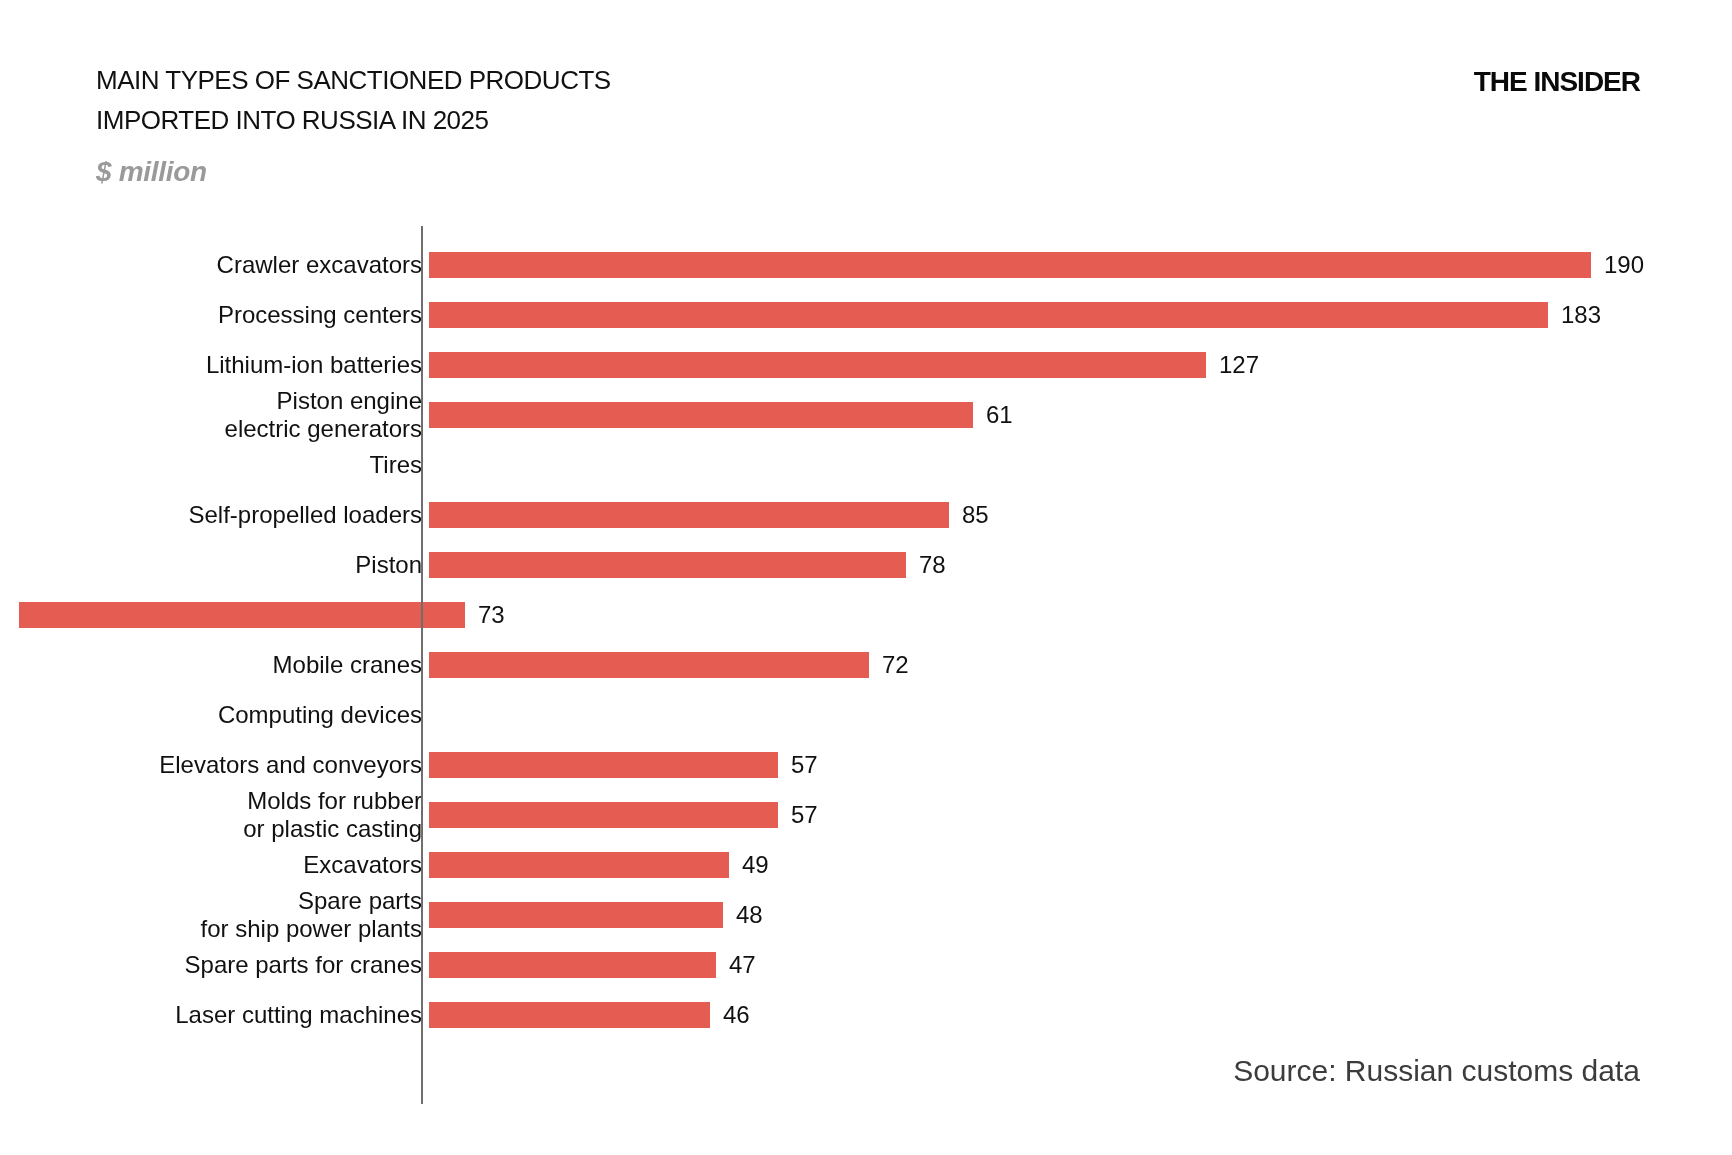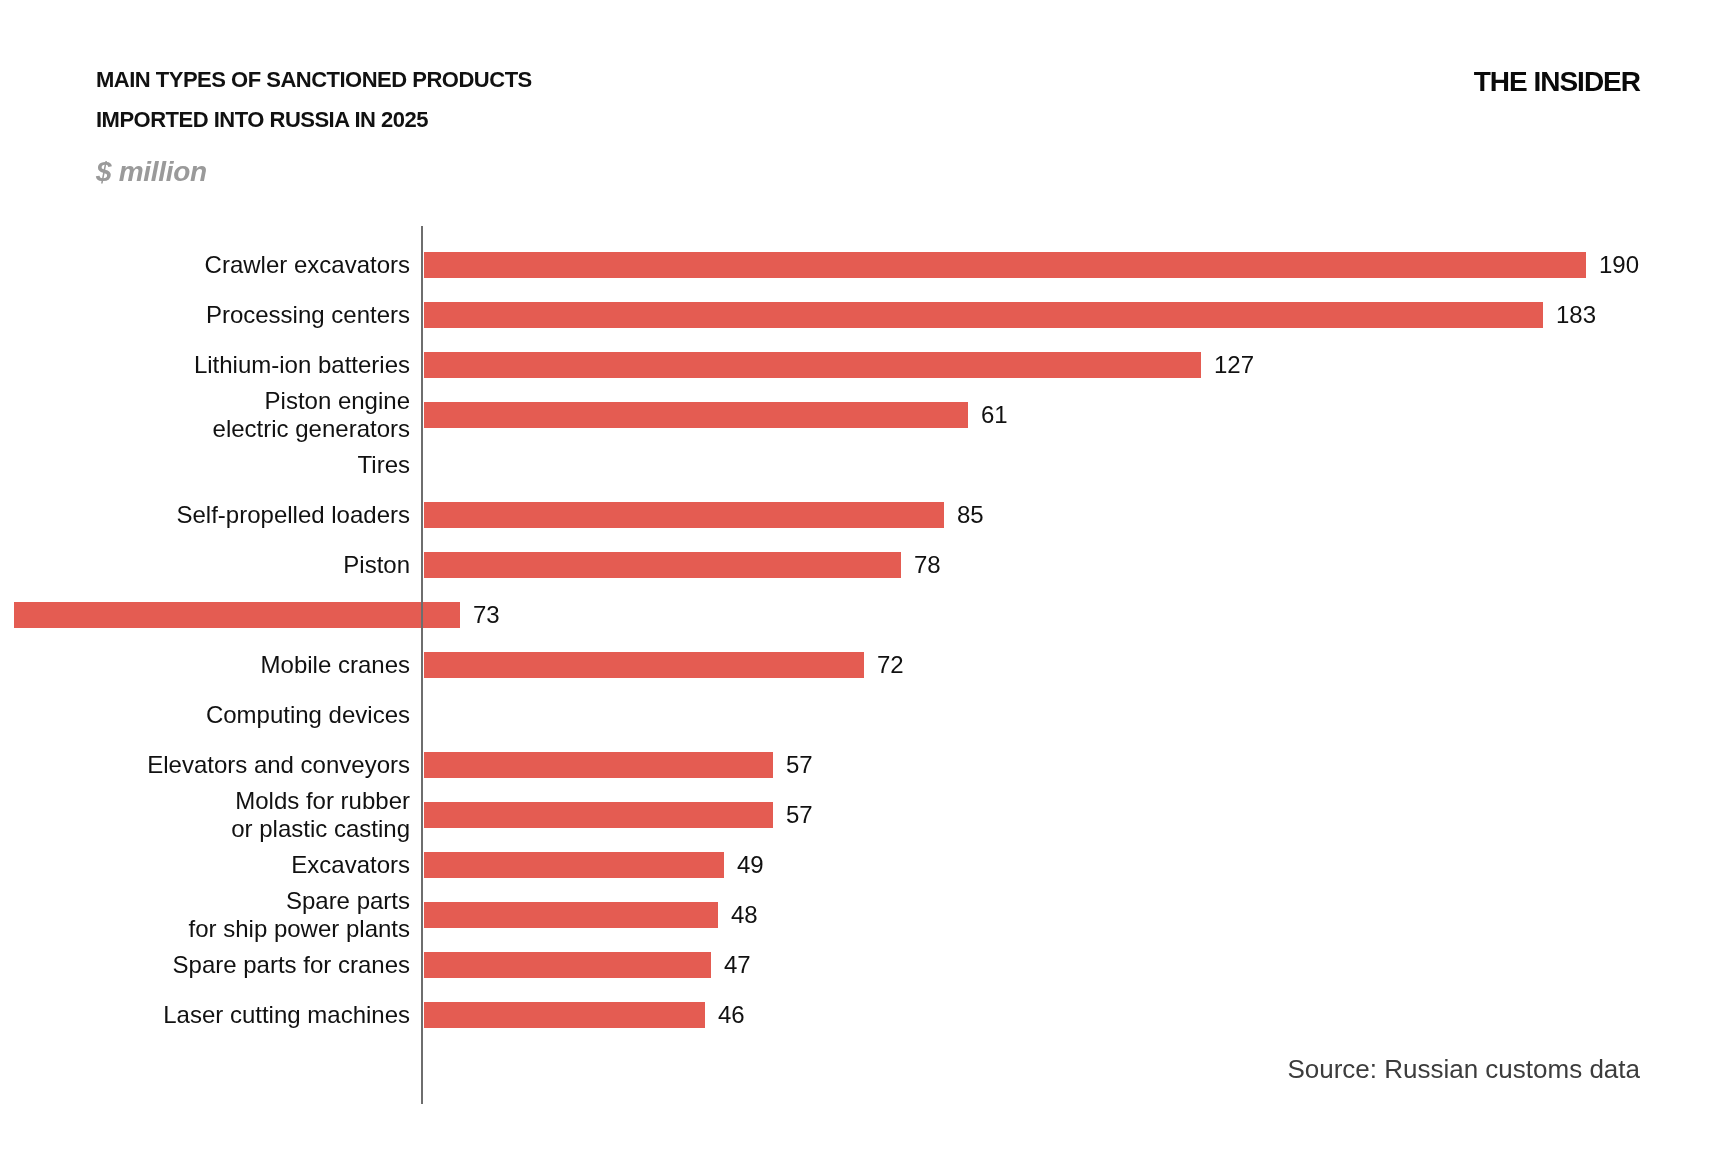--- a/index.html
+++ b/index.html
@@ -9,36 +9,36 @@
     --subtitle-color:#9a9a9a;
     --text-color:#111111;
     --source-color:#3c3c3c;
   }
   *{margin:0;padding:0;box-sizing:border-box;}
   html,body{width:1732px;height:1155px;background:#ffffff;
     font-family:"Liberation Sans", sans-serif;color:var(--text-color);overflow:hidden;}
   .canvas{position:relative;width:1732px;height:1155px;background:#ffffff;}
 
   .header{position:absolute;left:96px;top:60px;}
-  .title{font-size:22px;font-weight:700;letter-spacing:-0.5px;line-height:40px;color:var(--title-color);}
+  .title{font-size:26px;font-weight:400;letter-spacing:-0.5px;line-height:40px;color:var(--title-color);}
   .subtitle{margin-top:16px;font-size:28px;font-weight:700;letter-spacing:-0.3px;color:var(--subtitle-color);font-style:italic;}
 
   .brand{position:absolute;top:66px;right:92px;font-size:28px;font-weight:800;
     letter-spacing:-1px;color:#0a0a0a;}
 
   .chart{position:absolute;left:0;top:240px;width:1732px;}
   .axis{position:absolute;left:421px;top:-14px;width:2px;height:878px;background:var(--axis-color);}
-  .row{display:flex;align-items:center;height:50px;}
+  .row{display:flex;align-items:center;height:50px;padding-left:12px;}
   .cat-label{width:410px;font-size:24px;line-height:28px;text-align:right;
     white-space:pre-line;color:var(--text-color);}
-  .bar-area{display:flex;align-items:center;margin-left:14px;text-align:center;}
+  .bar-area{display:flex;align-items:center;margin-left:7px;text-align:center;}
   .bar{height:26px;background:var(--bar-color);}
   .val{margin-left:13px;font-size:24px;color:var(--text-color);}
 
-  .source{position:absolute;right:92px;top:1054px;font-size:26px;color:var(--source-color);}
+  .source{position:absolute;right:92px;top:1054px;font-size:30px;color:var(--source-color);}
 </style>
 </head>
 <body>
 
 <div class="canvas">
 
   <div class="header">
     <div class="title">
       <div>MAIN TYPES OF SANCTIONED PRODUCTS</div>
       <div>IMPORTED INTO RUSSIA IN 2025</div>

